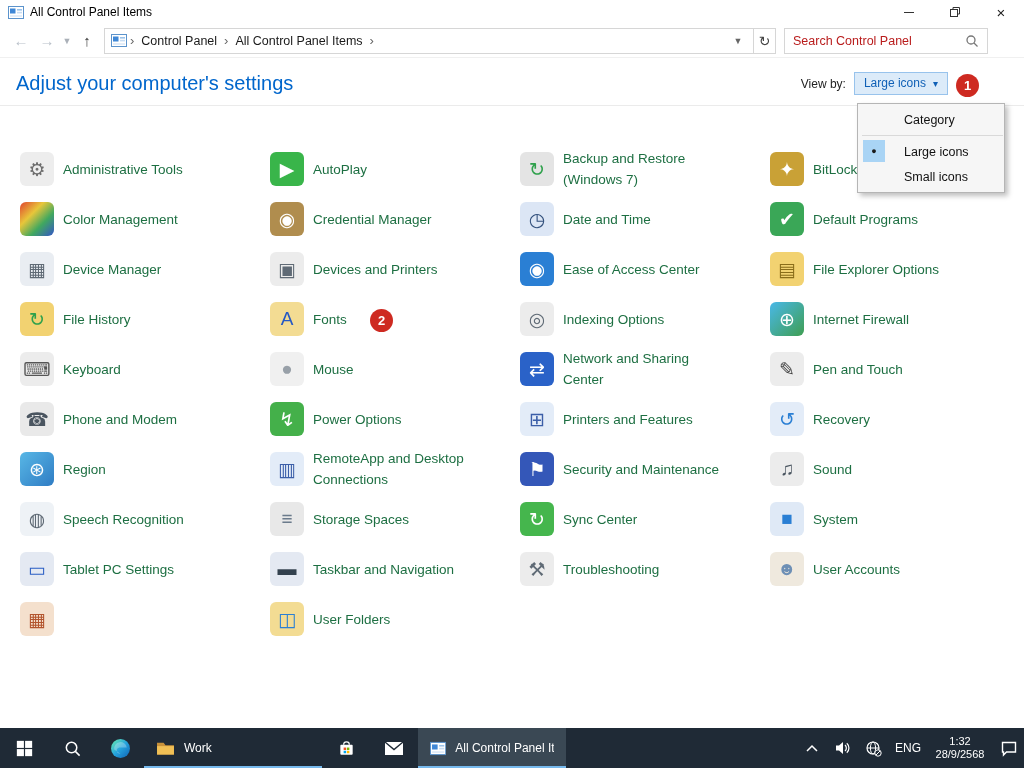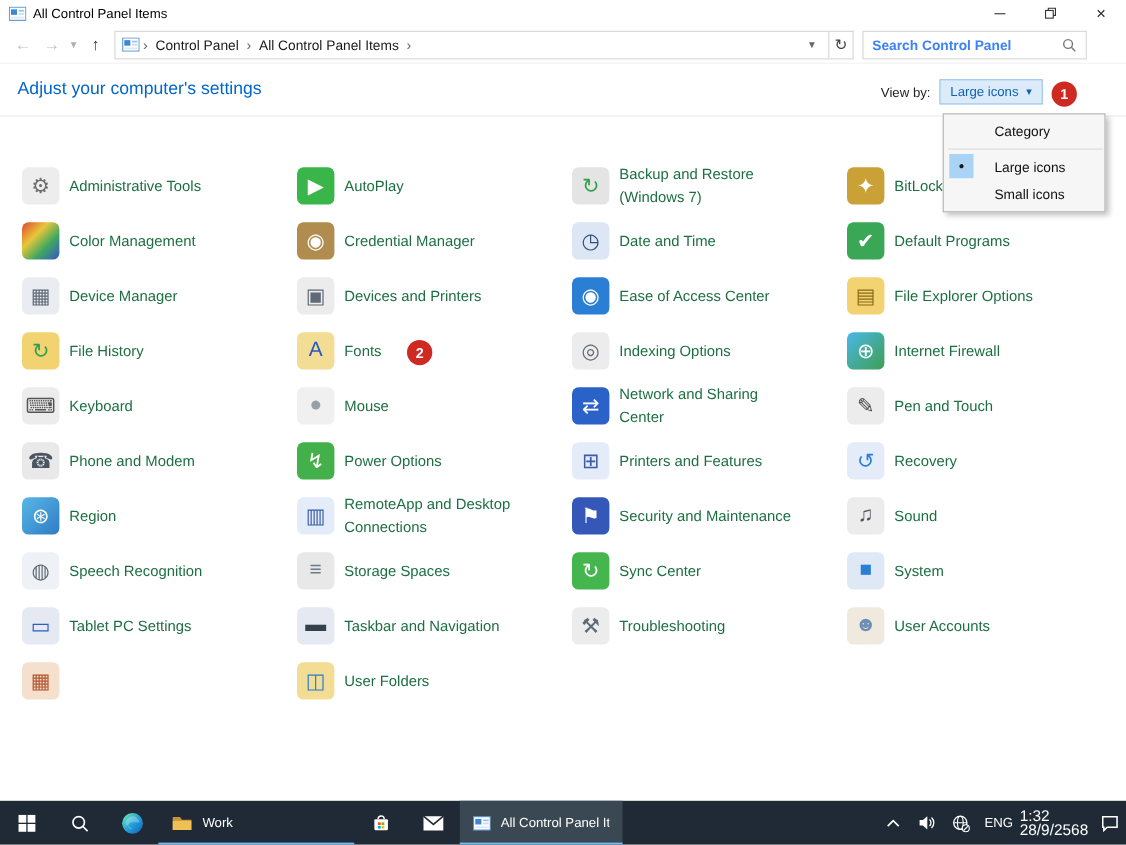--- a/index.html
+++ b/index.html
@@ -24,25 +24,25 @@
   .nav-chev { width:14px; font-size:9px; color:#aab0b8; display:flex; justify-content:center; }
   .addressbar { width:650px; height:26px; border:1px solid #d6d6d6; background:#fff; margin-left:4px;
                 display:flex; align-items:center; padding:0 6px; }
   .crumb { font-size:12.5px; color:#1a1a1a; margin:0 4px; white-space:nowrap; }
   .crumb-sep { font-size:13px; color:#666; margin:0 3px; }
   .addr-chevron { margin-left:auto; font-size:9px; color:#666; width:18px; text-align:center; }
   .refresh-btn { width:22px; height:26px; border:1px solid #d6d6d6; border-left:none; display:flex;
                  align-items:center; justify-content:center; font-size:14px; color:#444; }
   .searchbox { width:204px; height:26px; border:1px solid #d6d6d6; margin-left:8px; display:flex;
                align-items:center; padding:0 8px; }
-  .search-placeholder { font-size:12.5px; color:#3b82f6; flex:1; white-space:nowrap; overflow:hidden;font-weight:bold; }
+  .search-placeholder { font-size:12.5px; color:#b91c1c; flex:1; white-space:nowrap; overflow:hidden; }
 
   
   .content { position:relative; height:670px; background:#fff; }
-  .page-title { position:absolute; left:16px; top:14px; font-size:16px; font-weight:400; color:#0066cc; }
+  .page-title { position:absolute; left:16px; top:14px; font-size:20px; font-weight:400; color:#0066cc; }
   .content-sep { position:absolute; left:0; right:0; top:47px; border-top:1px solid #ebebeb; }
   .viewby { position:absolute; right:76px; top:14px; display:flex; align-items:center; gap:8px;margin-left:19px; }
   .viewby-label { font-size:12px; color:#222; }
   .viewby-btn { background:#dcebf9; border:1px solid #98c3ec; color:#1060b6; font-size:12px;
                 padding:3px 9px 4px; display:flex; align-items:center; gap:7px; cursor:default; }
   .viewby-btn::after { content:"▾"; font-size:10px; color:#1060b6; }
 
   .grid { position:absolute; left:20px; top:86px; display:grid;
           grid-template-columns:repeat(4,250px); grid-auto-rows:50px; }
   .item { display:flex; align-items:center; }
@@ -74,21 +74,21 @@
   .tb-btn { width:48px; display:flex; align-items:center; justify-content:center; position:relative; }
   .tb-app { display:flex; align-items:center; gap:9px; padding:0 12px; font-size:12px; position:relative; }
   .tb-app-explorer { width:178px; }
   .tb-app-cp { width:148px; background:#3a4854; }
   .tb-underline { position:absolute; left:0; right:0; bottom:0; height:2px; background:#76b9ed; }
   .tb-label { white-space:nowrap; overflow:hidden; }
   .tray { margin-left:auto; display:flex; align-items:center; }
   .tray-item { width:31px; height:40px; display:flex; align-items:center; justify-content:center;
                font-size:12px; }
   .tray-lang { width:38px; }
-  .tray-clock { width:66px; text-align:left; font-size:14px; line-height:13px; }
+  .tray-clock { width:66px; text-align:center; font-size:11px; line-height:13px; }
   svg { display:block; }
 </style>
 </head>
 <body>
 
 <div class="titlebar">
   <svg width="16" height="13" viewBox="0 0 16 13">
     <rect x="0.5" y="0.5" width="15" height="12" fill="#fff" stroke="#5b93cc"></rect>
     <rect x="2" y="2.5" width="5.5" height="5" fill="#3f87d6"></rect>
     <rect x="9" y="3" width="5" height="1.6" fill="#9cc3ea"></rect>

